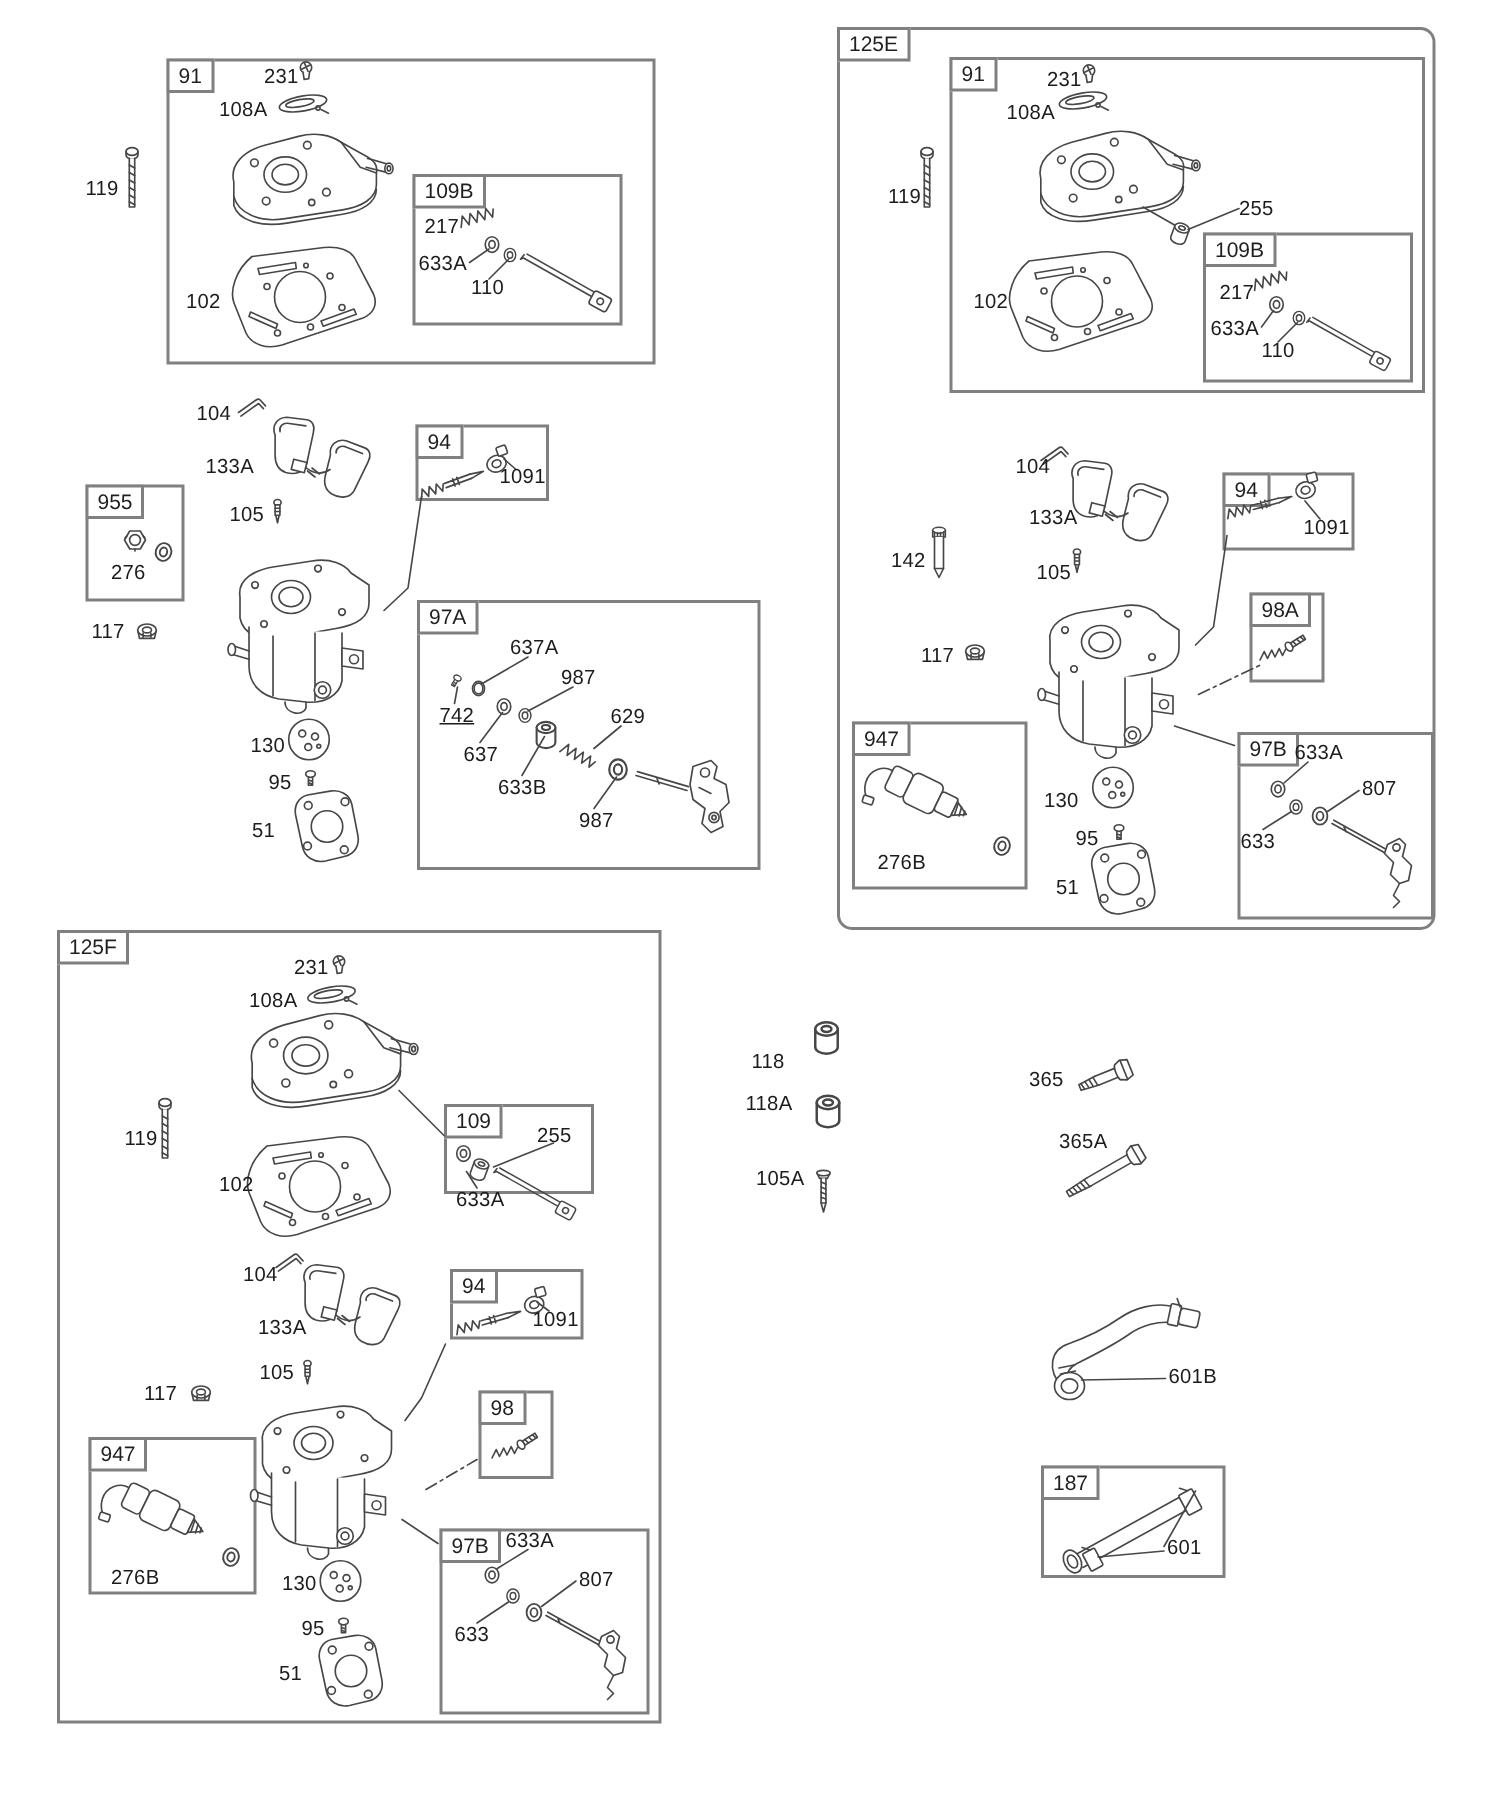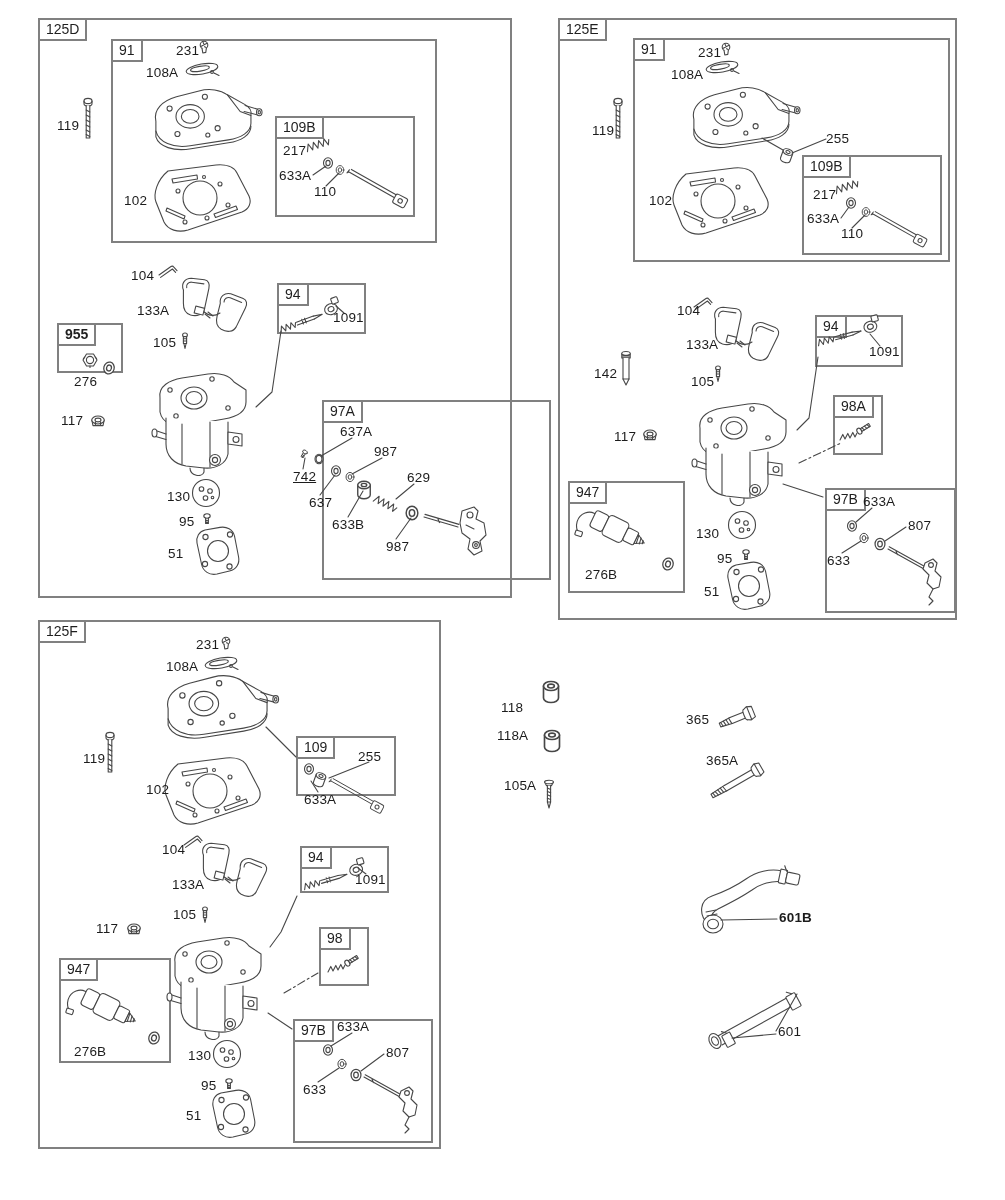--- a/index.html
+++ b/index.html
@@ -19,39 +19,36 @@
   .plabel{
     position:absolute;font-size:13.5px;line-height:14px;color:#1c1c1c;white-space:nowrap;
     letter-spacing:0.2px;
   }
 </style>
 </head>
 <body>
 
 <div id="canvas">
   <div id="boxes-layer">
-      <div class="pbox" style="left: 38px; top: 18px; width: 474px; height: 580px;">
-        <div class="ptab">125D</div>
-      </div>
       <div class="pbox" style="left: 111px; top: 39px; width: 326px; height: 204px;">
         <div class="ptab">91</div>
       </div>
       <div class="pbox" style="left: 275px; top: 116px; width: 140px; height: 101px;">
         <div class="ptab">109B</div>
       </div>
       <div class="pbox" style="left: 277px; top: 283px; width: 89px; height: 51px;">
         <div class="ptab">94</div>
       </div>
-      <div class="pbox" style="left: 57px; top: 323px; width: 66px; height: 50px; font-weight: bold;">
+      <div class="pbox" style="left: 57px; top: 323px; width: 66px; height: 78px;">
         <div class="ptab">955</div>
       </div>
-      <div class="pbox" style="left: 278px; top: 400px; width: 229px; height: 180px; margin-left: 44px;">
+      <div class="pbox" style="left: 278px; top: 400px; width: 229px; height: 180px;">
         <div class="ptab">97A</div>
       </div>
-      <div class="pbox" style="left: 558px; top: 18px; width: 399px; height: 602px;">
+      <div class="pbox" style="left: 558px; top: 18px; width: 399px; height: 602px; border-radius: 10px;">
         <div class="ptab">125E</div>
       </div>
       <div class="pbox" style="left: 633px; top: 38px; width: 317px; height: 224px;">
         <div class="ptab">91</div>
       </div>
       <div class="pbox" style="left: 802px; top: 155px; width: 140px; height: 100px;">
         <div class="ptab">109B</div>
       </div>
       <div class="pbox" style="left: 815px; top: 315px; width: 88px; height: 52px;">
         <div class="ptab">94</div>
@@ -75,20 +72,23 @@
         <div class="ptab">94</div>
       </div>
       <div class="pbox" style="left: 319px; top: 927px; width: 50px; height: 59px;">
         <div class="ptab">98</div>
       </div>
       <div class="pbox" style="left: 59px; top: 958px; width: 112px; height: 105px;">
         <div class="ptab">947</div>
       </div>
       <div class="pbox" style="left: 293px; top: 1019px; width: 140px; height: 124px;">
         <div class="ptab">97B</div>
+      </div>
+      <div class="pbox" style="left: 694px; top: 977px; width: 123px; height: 75px;">
+        <div class="ptab">187</div>
       </div>
     </div>
 
   <svg id="art-layer" width="1005" height="1200" viewBox="0 0 1005 1200" fill="none" stroke="#474747" stroke-width="1.1" stroke-linecap="round" stroke-linejoin="round">
     <defs>
       <g id="screwSmall">
         <circle cx="0" cy="0" r="3.8" fill="#fff"></circle>
         <path d="M-1.2,-3.4 L1.6,3.2 M-3.2,1.4 L3,-1.8"></path>
         <path d="M-2,3.2 L-1.2,8 L1.8,7.4 L2.4,2.8" fill="#fff"></path>
       </g>
@@ -511,16 +511,16 @@
       <div class="plabel" style="left: 201px; top: 1079px;">95</div>
       <div class="plabel" style="left: 186px; top: 1109px;">51</div>
       <div class="plabel" style="left: 337px; top: 1020px;">633A</div>
       <div class="plabel" style="left: 386px; top: 1046px;">807</div>
       <div class="plabel" style="left: 303px; top: 1083px;">633</div>
       <div class="plabel" style="left: 501px; top: 701px;">118</div>
       <div class="plabel" style="left: 497px; top: 729px;">118A</div>
       <div class="plabel" style="left: 504px; top: 779px;">105A</div>
       <div class="plabel" style="left: 686px; top: 713px;">365</div>
       <div class="plabel" style="left: 706px; top: 754px;">365A</div>
-      <div class="plabel" style="left: 779px; top: 911px; font-weight: bold;">601B</div>
+      <div class="plabel" style="left: 779px; top: 911px;">601B</div>
       <div class="plabel" style="left: 778px; top: 1025px; text-align: right;">601</div>
     </div>
 </div>
 
 </body></html>

